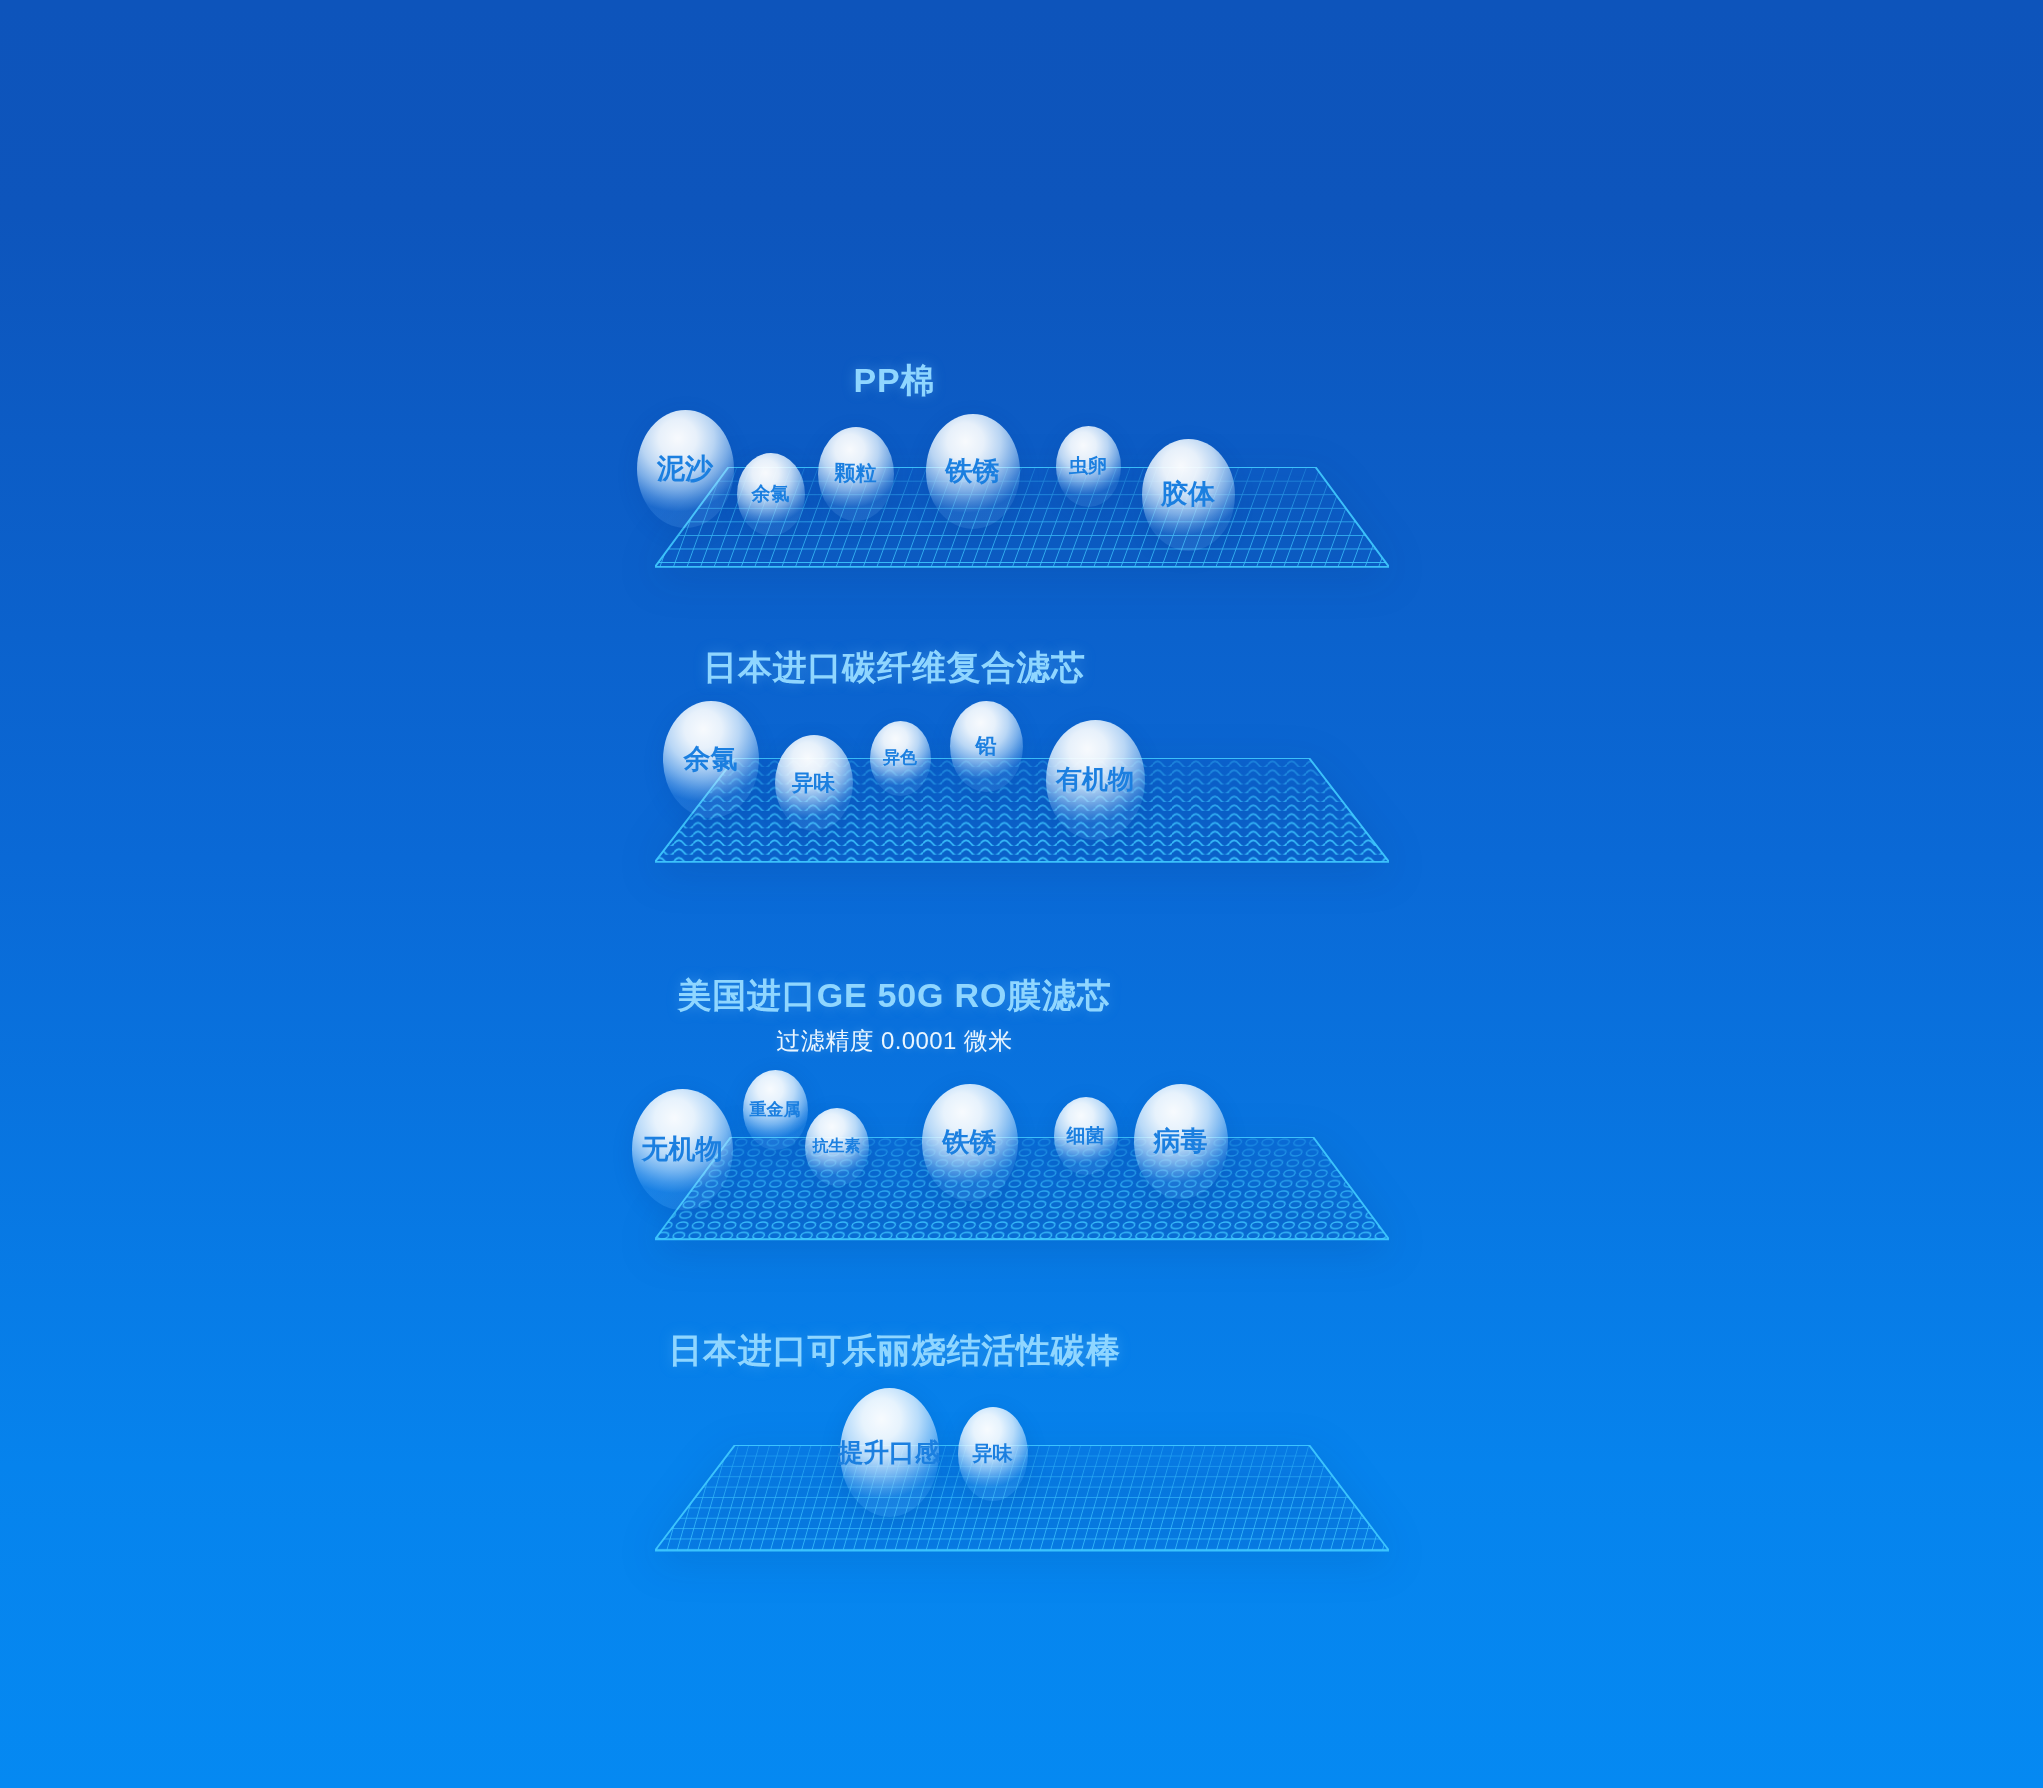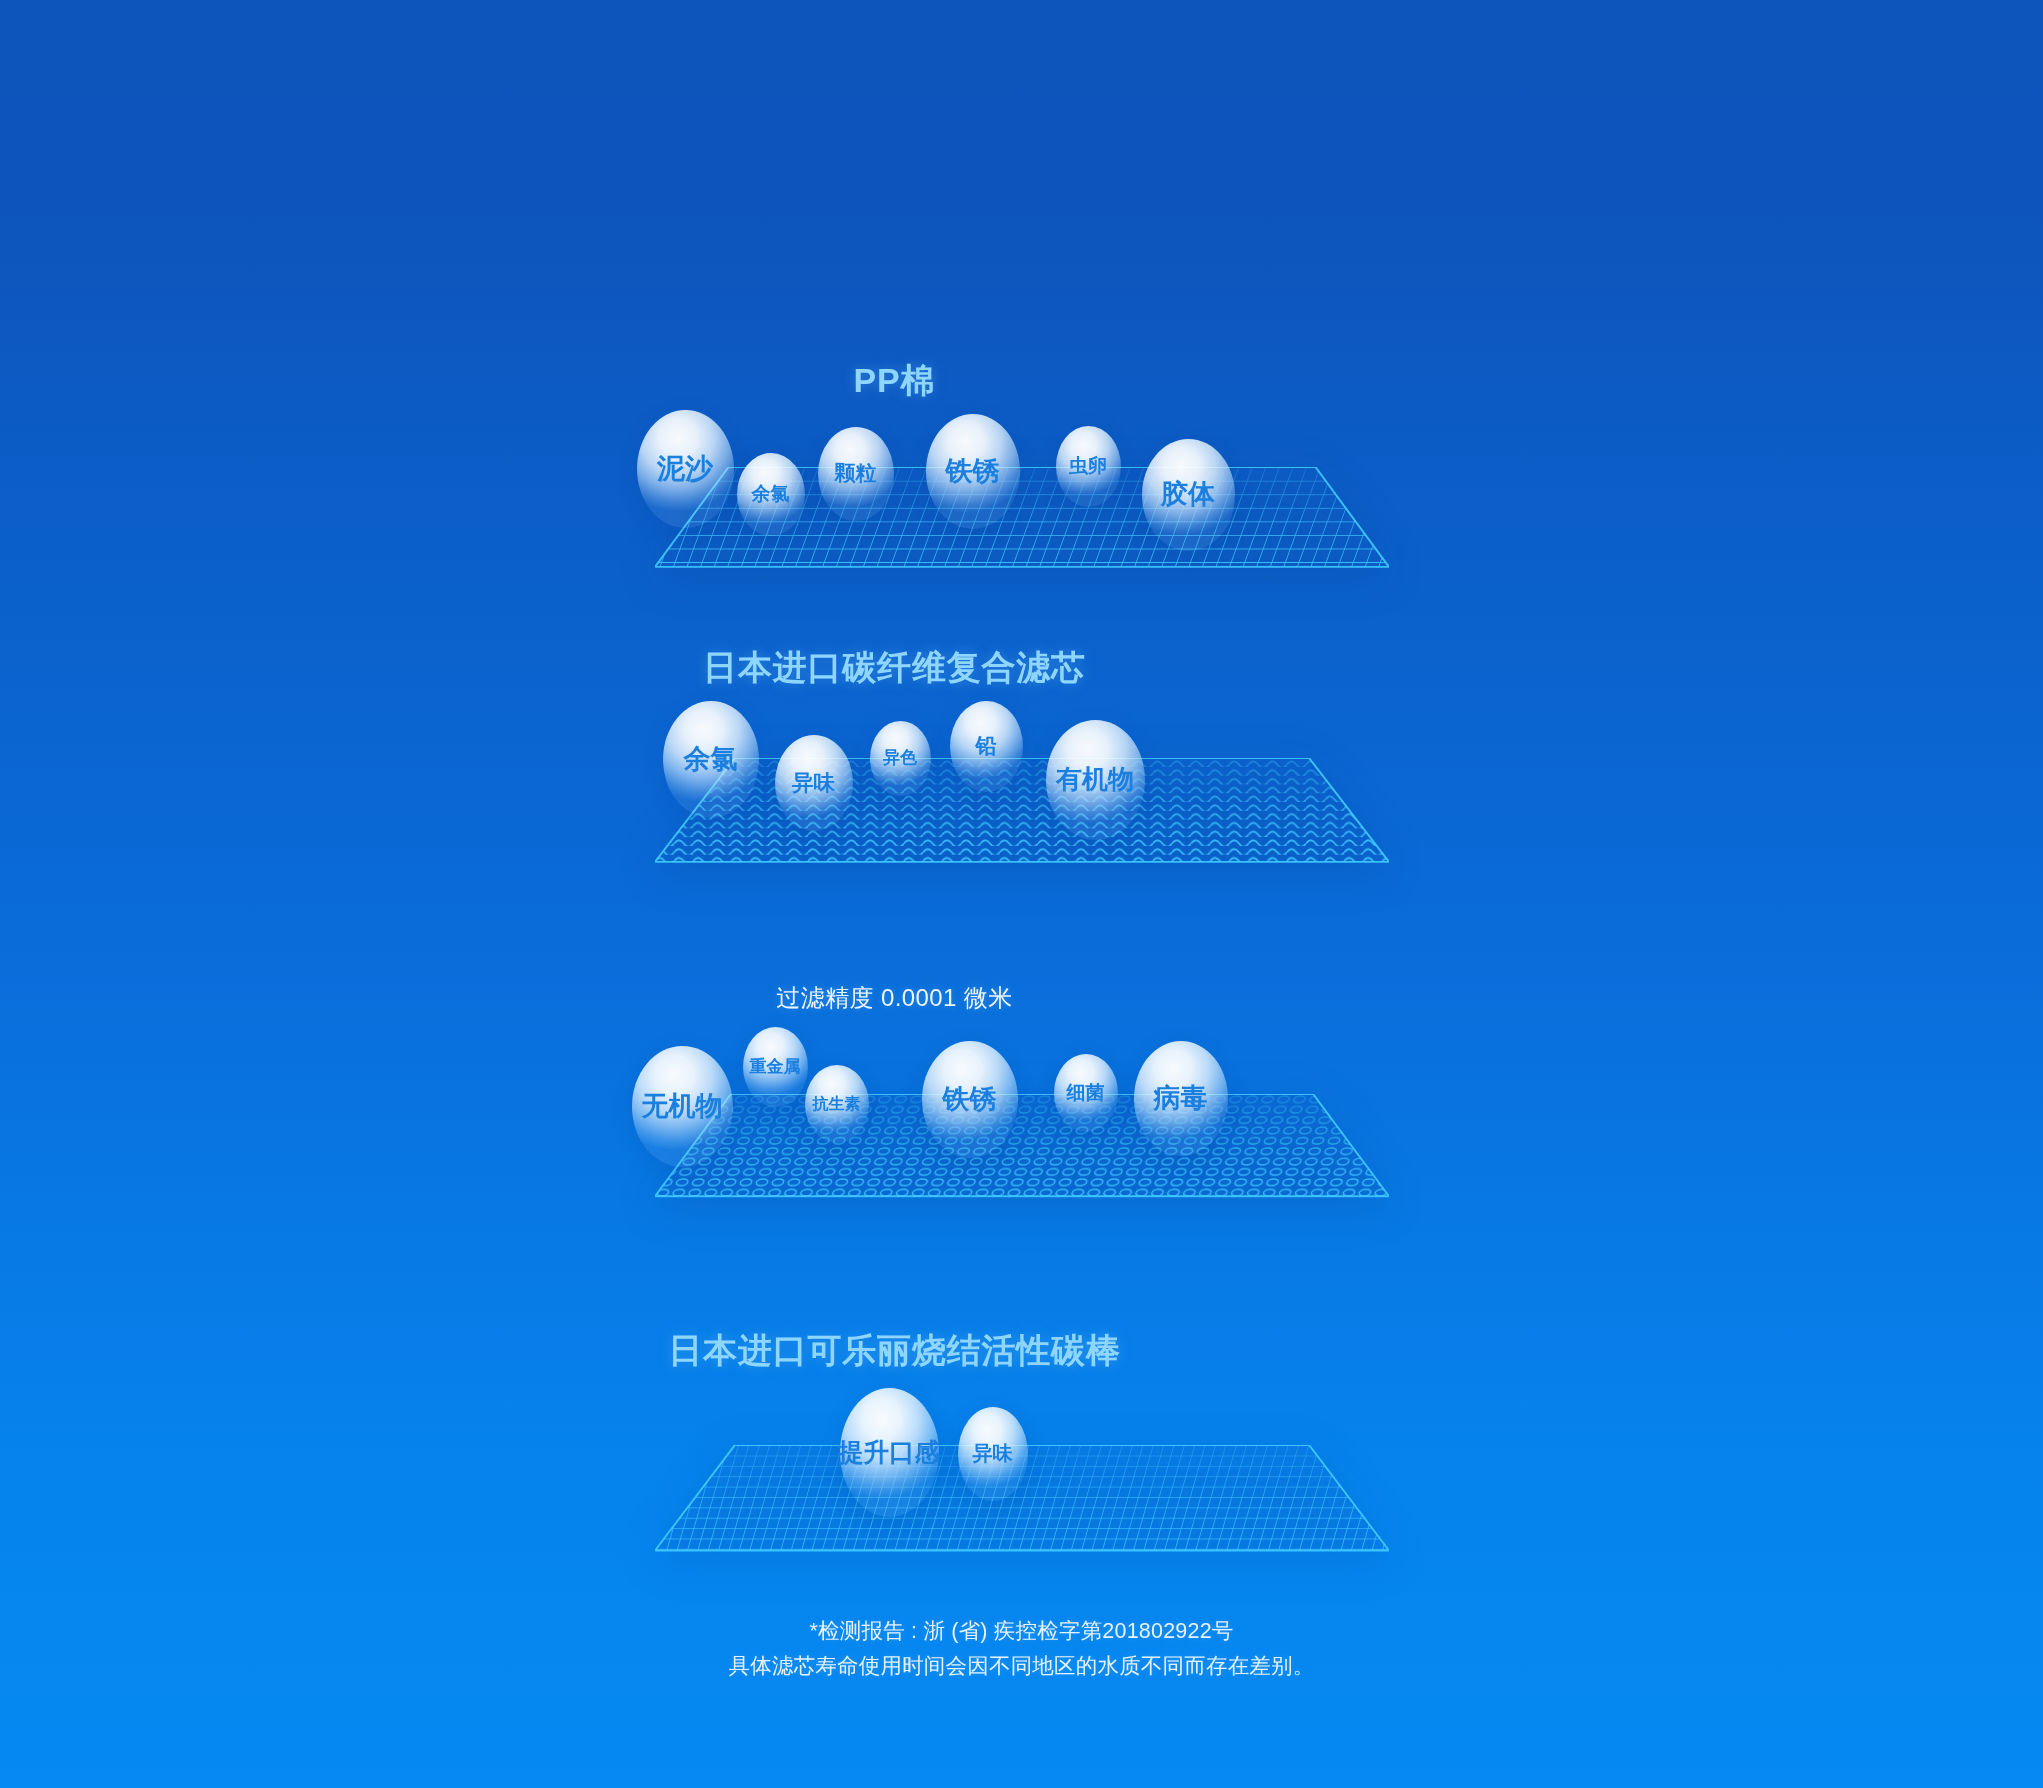--- a/index.html
+++ b/index.html
@@ -178,20 +178,21 @@
           <span>铅</span>
         </div>
         <div class="bubble" style="left:463px;top:-38px;width:99px;height:120px;font-size:26px;">
           <span>有机物</span>
         </div>
       </div>
     </div>
   </div>
 
   <div class="section" style="top:974px;">
+    <div class="sec-title">美国进口GE 50G RO膜滤芯</div>
     <div class="sec-sub">过滤精度 0.0001 微米</div>
 
     <div class="plate-wrap" style="height:192px;margin-top:80px;">
       <div class="plate" style="top:0;">
         <svg width="734" height="108" viewBox="0 0 920 135">
           <defs>
             <pattern id="ro-ring" width="20" height="13" patternUnits="userSpaceOnUse" patternTransform="skewX(-18)">
               <ellipse cx="10" cy="6.5" rx="7" ry="4.2" stroke="#3ec7ff" stroke-width="1.9" fill="none" opacity=".95"></ellipse>
             </pattern>
             <linearGradient id="ro-fade" x1="0" y1="0" x2="0" y2="1">
@@ -271,19 +272,15 @@
         <div class="bubble" style="left:257px;top:-57px;width:99px;height:129px;font-size:25.5px;">
           <span>提升口感</span>
         </div>
         <div class="bubble" style="left:375px;top:-38px;width:70px;height:94px;font-size:20px;">
           <span>异味</span>
         </div>
       </div>
     </div>
   </div>
 
-  <div class="footnote" style="top:1614px;">
-    <span class="fl">*检测报告 : 浙 (省) 疾控检字第201802922号</span>
-    <span class="fl">具体滤芯寿命使用时间会因不同地区的水质不同而存在差别。</span>
-  </div>
 
 </div>
 
 
 </body></html>

